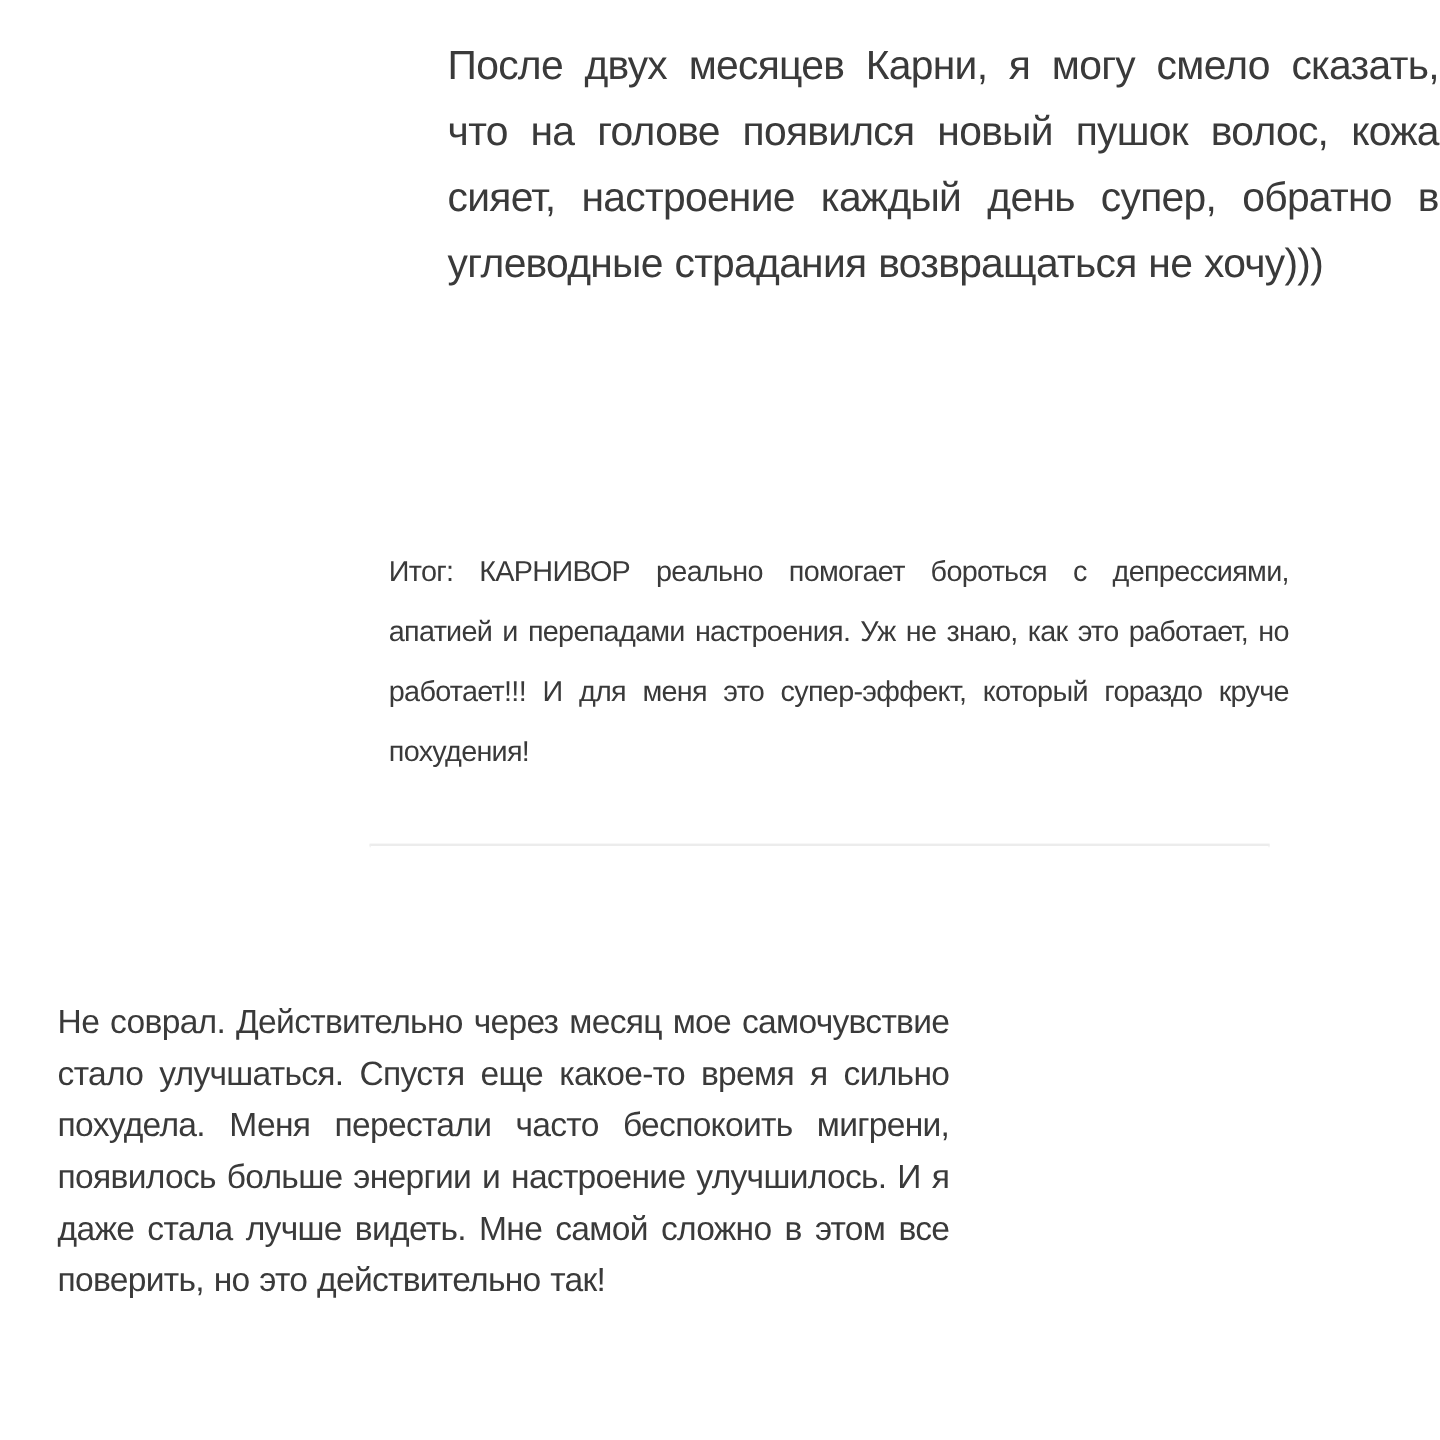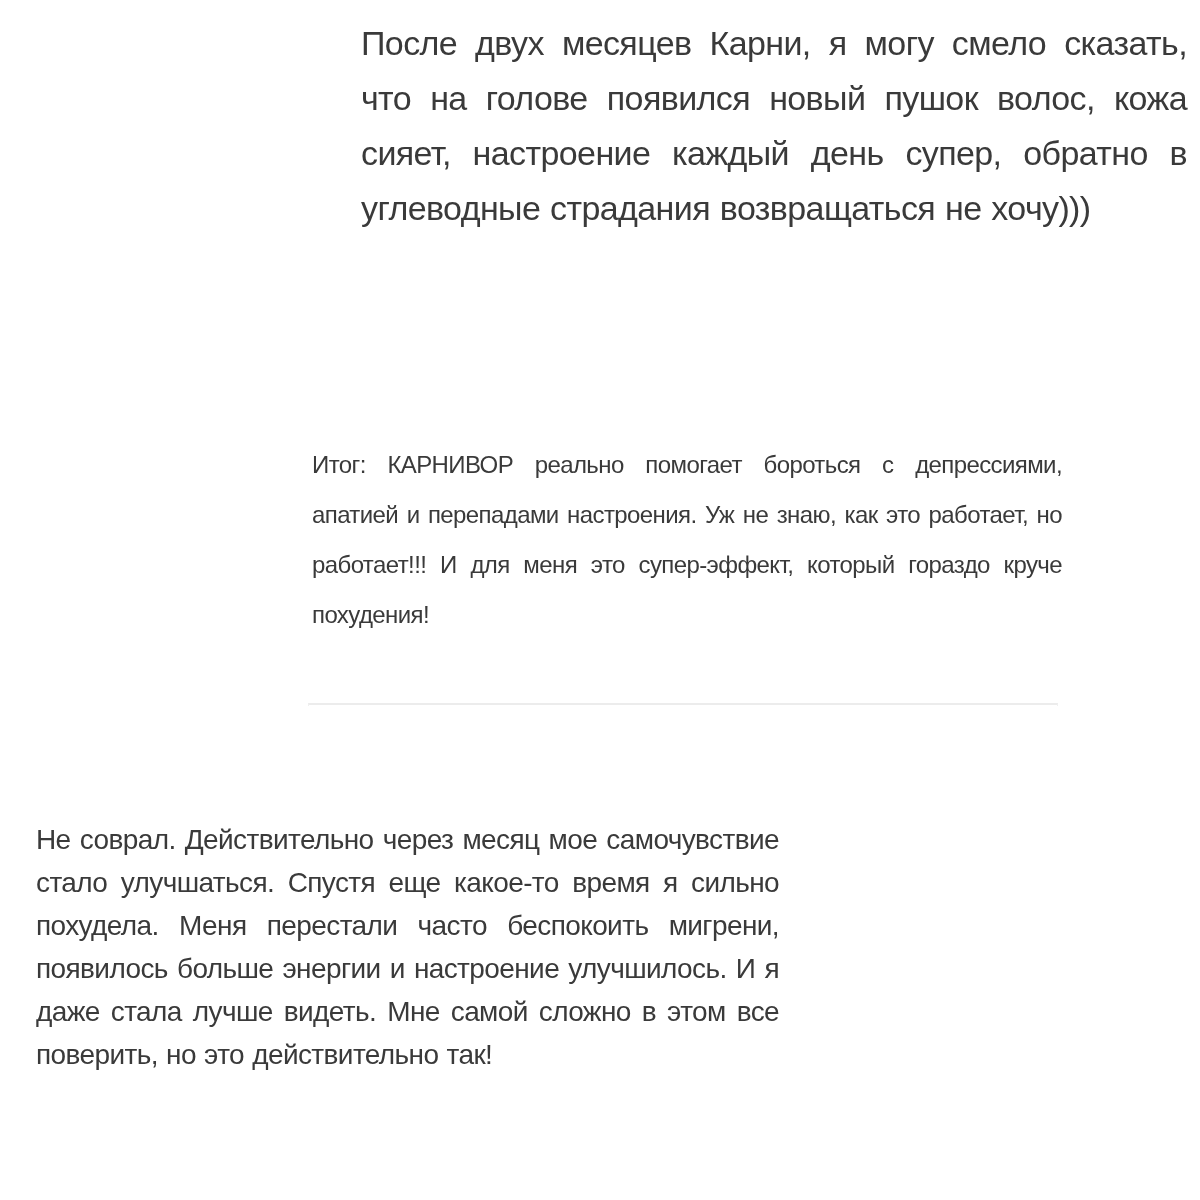--- a/index.html
+++ b/index.html
@@ -15,21 +15,21 @@
       font-family: "Liberation Sans", "DejaVu Sans", sans-serif;
       color: #3a3a3a;
     }
     .para {
       position: absolute;
       text-align: justify;
       text-align-last: left;
       font-size: 34px;
       letter-spacing: -0.6px;
       word-spacing: 1px;
-      margin: 4px;
+      margin: 16px;
       font-stretch: condensed;
     }
     #p1 {
       left: 357px;
       top: 12px;
       width: 826px;
       line-height: 55px;
     }
     #p2 {
       left: 308px;

